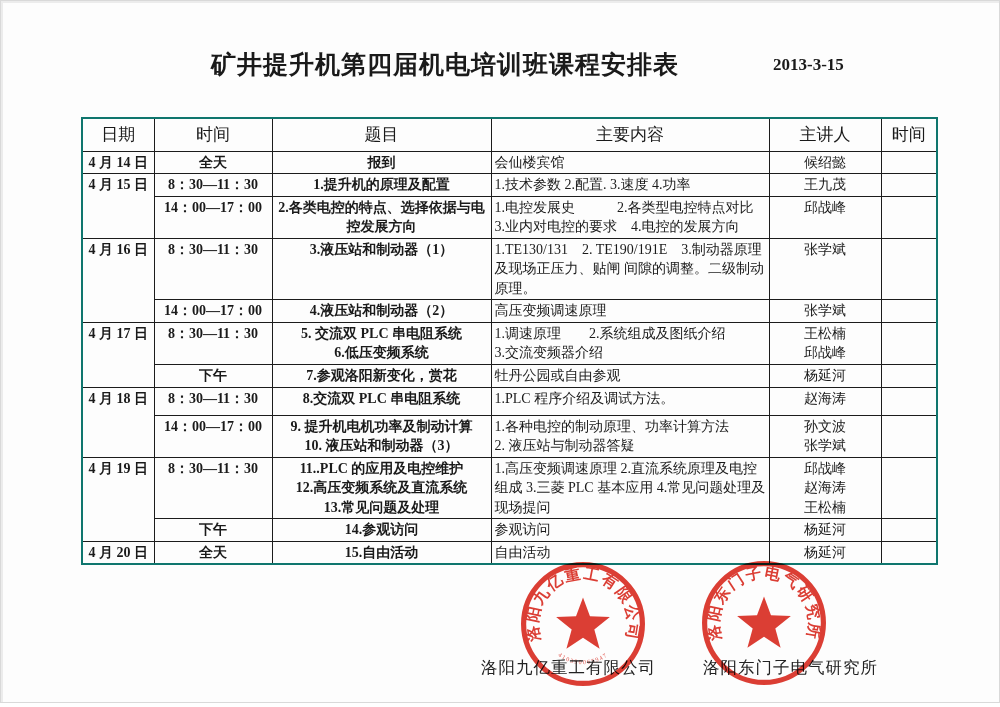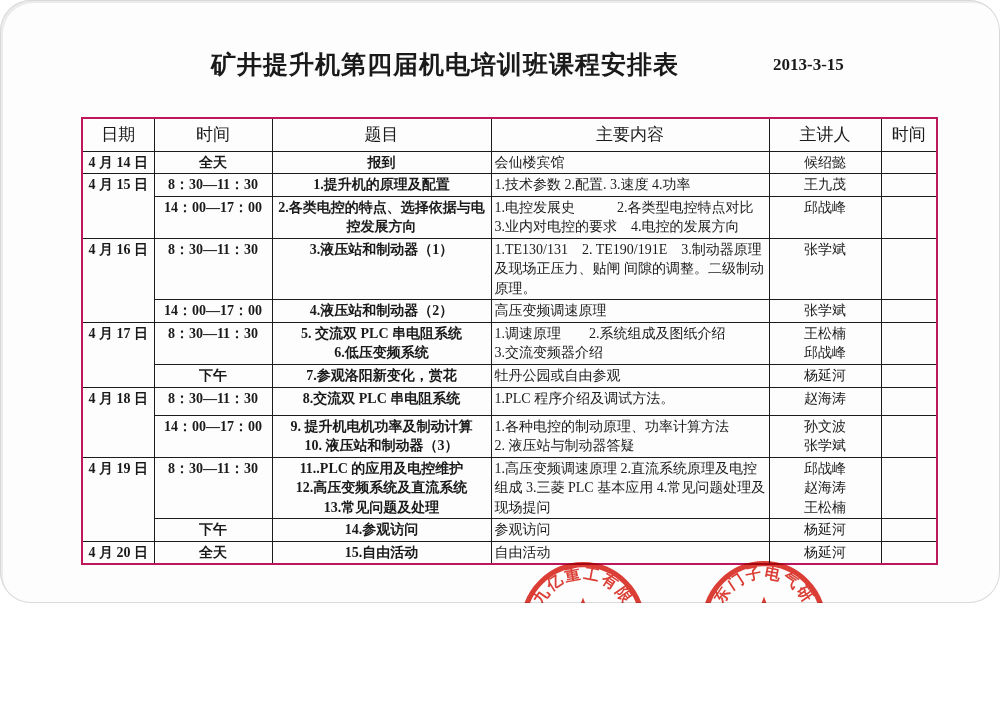--- a/index.html
+++ b/index.html
@@ -1,30 +1,30 @@
 <!DOCTYPE html>
 <html><head>
 <meta charset="utf-8">
 <style>
   html,body{margin:0;padding:0;background:#fff;}
   .page{
-    position:relative;width:1000px;height:603px;background:#fdfdfd;
+    position:relative;width:1000px;height:703px;background:#fdfdfd;
     font-family:"Liberation Serif","DejaVu Serif",serif;color:#1a1a1a;
-    overflow:hidden;box-shadow:inset 0 0 0 1px #d9d9d9, inset 3px 3px 0 #ececec;border-radius:31px;
+    overflow:hidden;box-shadow:inset 0 0 0 1px #d9d9d9, inset 3px 3px 0 #ececec;
   }
   .doc-title{
     position:absolute;left:211px;top:48px;font-size:25px;font-weight:bold;
     letter-spacing:1px;white-space:nowrap;
   }
   .doc-date{
     position:absolute;left:736px;top:55px;font-size:17px;font-weight:bold;white-space:nowrap;margin-left:37px;
   }
   table.schedule{
     position:absolute;left:81px;top:117px;width:855px;
-    border-collapse:collapse;table-layout:fixed;border:2px solid #be185d;
+    border-collapse:collapse;table-layout:fixed;border:2px solid #0f766e;
   }
   table.schedule th, table.schedule td{
     border:1px solid #1c1c1c;overflow:hidden;
   }
   table.schedule th{
     font-weight:normal;font-size:17px;text-align:center;vertical-align:middle;
   }
   table.schedule td{
     vertical-align:top;padding:1px 3px;font-size:14px;line-height:19.5px;
     white-space:pre-line;

